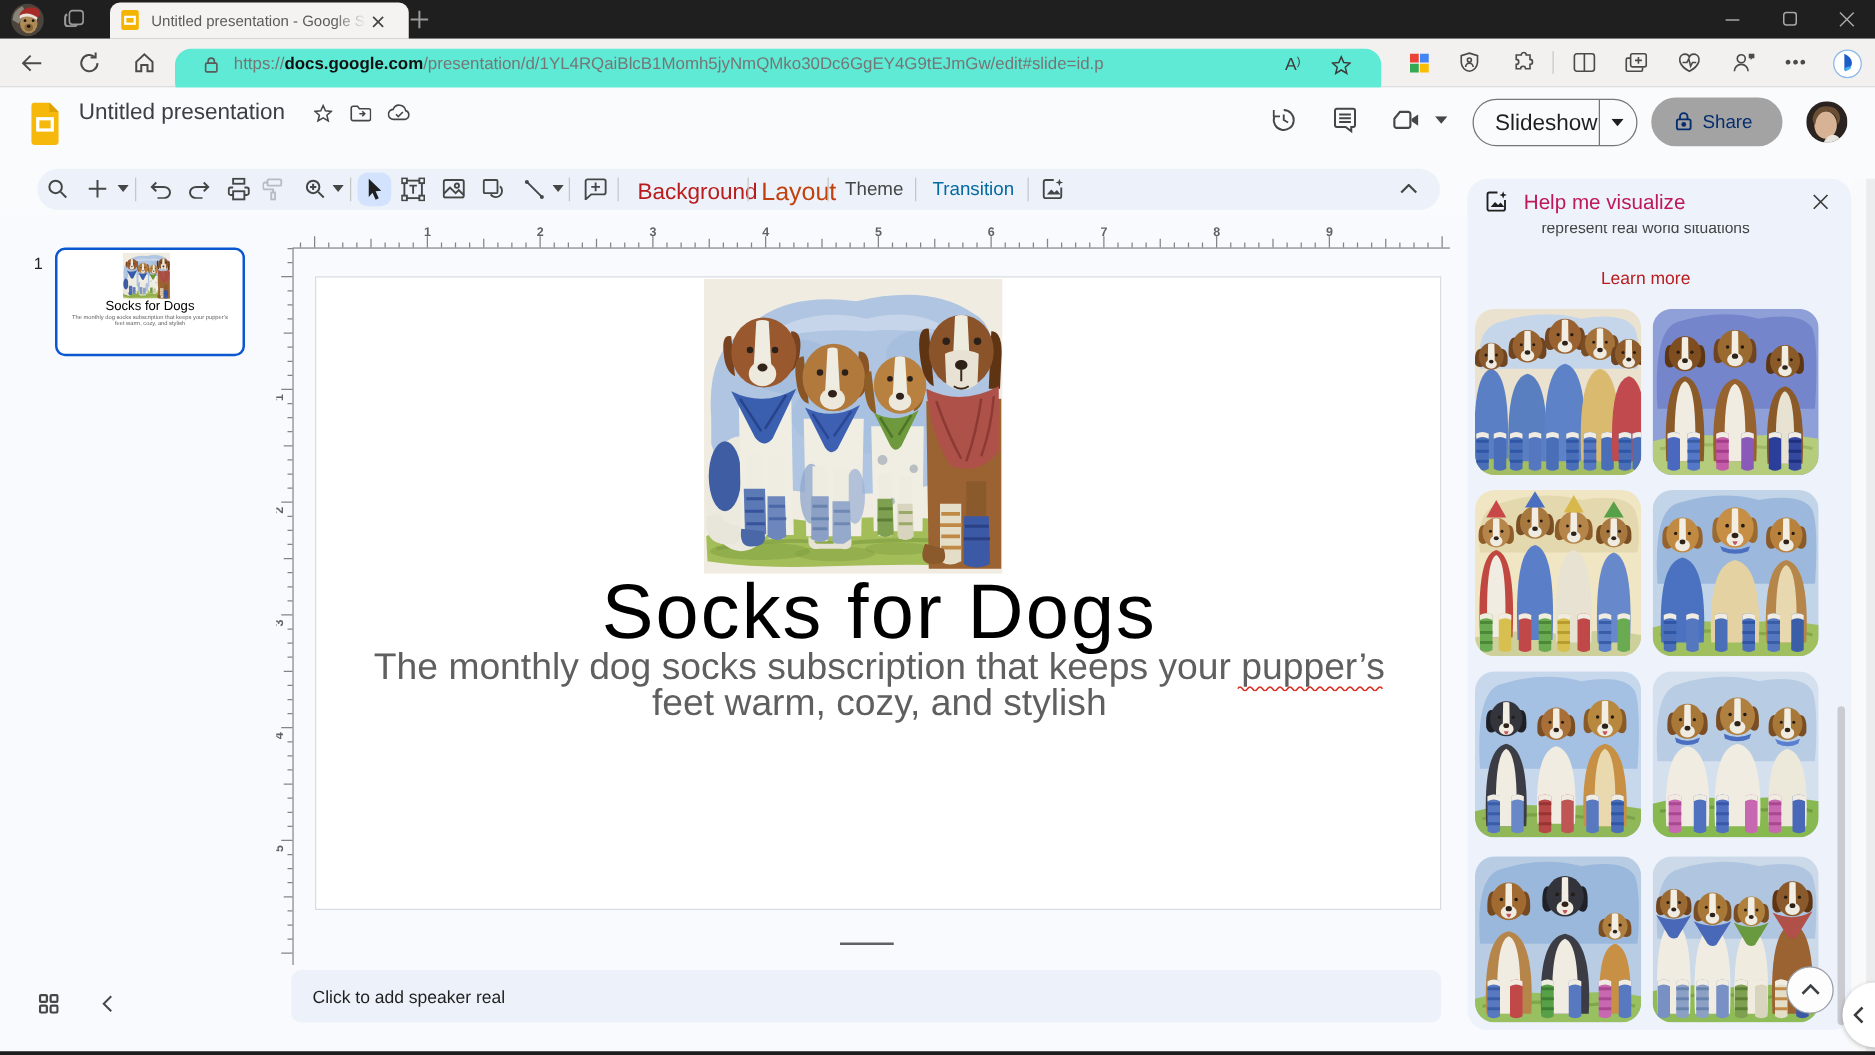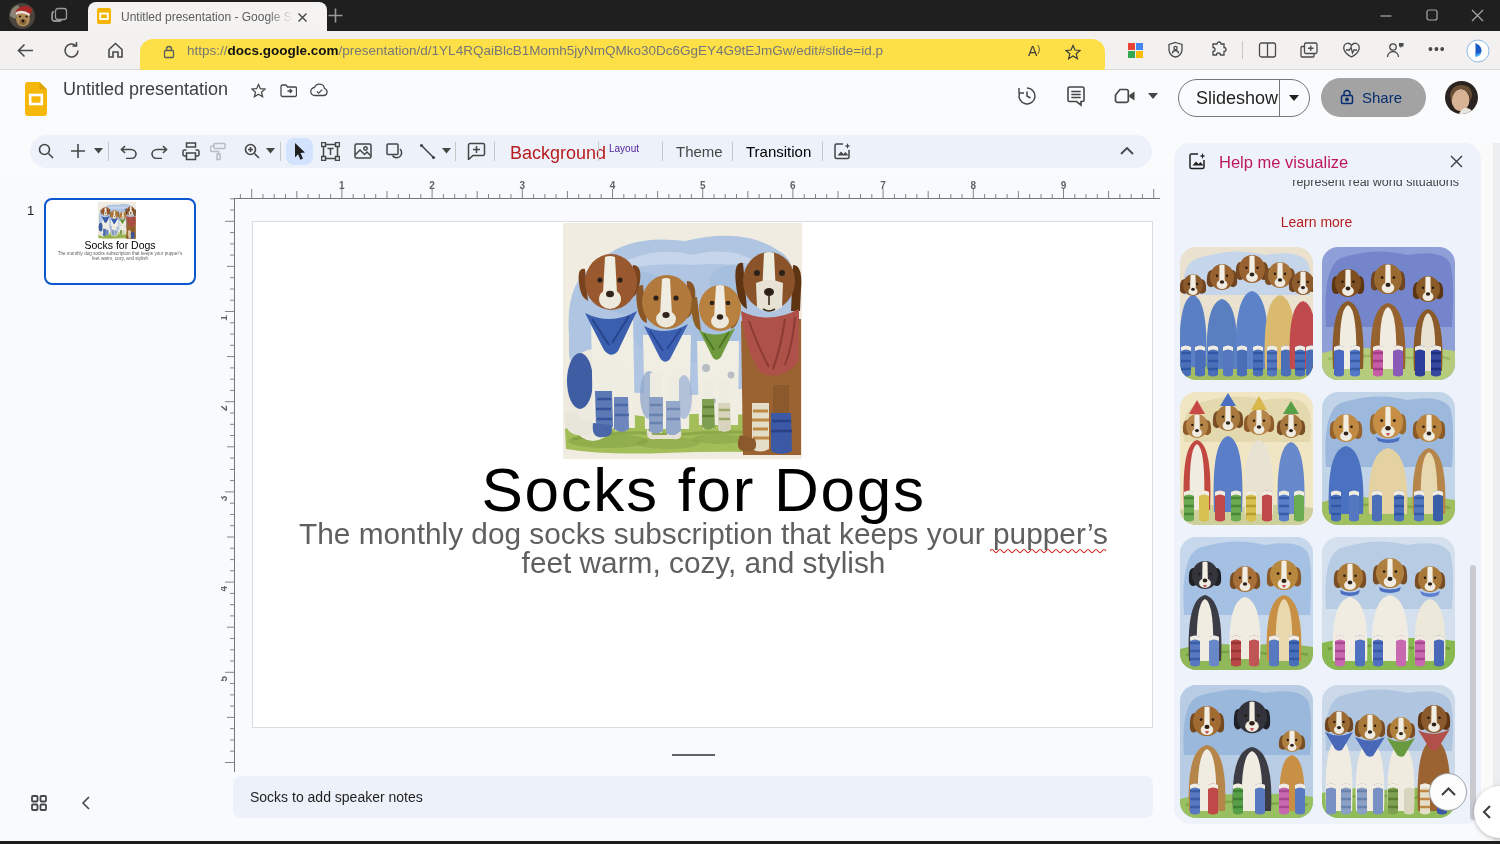--- a/index.html
+++ b/index.html
@@ -3,21 +3,21 @@
 <meta charset="utf-8">
 <style>
   * { margin:0; padding:0; box-sizing:border-box; }
   html,body { width:1500px; height:844px; overflow:hidden; font-family:"Liberation Sans", sans-serif; }
   .abs { position:absolute; }
   #page { position:relative; width:1500px; height:844px; background:#f8fafd; }
   
   #titlebar { position:absolute; left:0; top:0; width:1500px; height:31px; background:#1f1f1f; }
   #tab { position:absolute; left:88px; top:2px; width:239px; height:29px; background:#f4f3f2; border-radius:8px 8px 0 0; }
   #addrrow { position:absolute; left:0; top:31px; width:1500px; height:39px; background:#f2f1f0; border-bottom:1px solid #d8d8d8; }
-  #urlpill { position:absolute; left:140px; top:8px; width:965px; height:40px; background:#fde047; border-radius:13px; }
+  #urlpill { position:absolute; left:140px; top:8px; width:965px; height:40px; background:#5eead4; border-radius:13px; }
   
   #gheader { position:absolute; left:0; top:70px; width:1500px; height:64px; background:#f9fbfd; }
   #toolbarrow { position:absolute; left:0; top:134px; width:1500px; height:38px; background:#f9fbfd; }
   #toolbar { position:absolute; left:30px; top:1px; width:1122px; height:33px; background:#edf2fa; border-radius:17px; }
   
   #main { position:absolute; left:0; top:172px; width:1500px; height:669px; background:#f8fafd; }
   #slide { position:absolute; left:252px; top:49px; width:901px; height:507px; background:#ffffff; border:1px solid #d9dce3; }
   #notes { position:absolute; left:233px; top:604px; width:920px; height:42px; background:#edf2fa; border-radius:8px; }
   #panel { position:absolute; left:1174px; top:-29px; width:307px; height:681px; background:#eef2fb; border-radius:16px; overflow:hidden; }
   #rightgutter { position:absolute; left:1481px; top:-29px; width:19px; height:698px; background:#fafafa; }
@@ -380,25 +380,25 @@
           <path d="M0 0 L4.5 5.5 L9 0 Z" fill="#444746"></path>
         </svg>
       <div class="abs" style="left:425px;top:7px;width:1px;height:19px;background:#c4c7c5"></div>
       <svg class="abs" style="left:437px;top:7px" width="19" height="18" viewBox="0 0 19 18" fill="none" stroke="#444746" stroke-width="1.5">
           <path d="M1.5 3 a1.5 1.5 0 0 1 1.5 -1.5 H16 a1.5 1.5 0 0 1 1.5 1.5 V12 a1.5 1.5 0 0 1 -1.5 1.5 H6 L1.5 17.5 Z"></path>
           <path d="M6 7.5 H13 M9.5 4 V11"></path>
         </svg>
       <div class="abs" style="left:464px;top:7px;width:1px;height:19px;background:#c4c7c5"></div>
       <div class="abs" style="left:480px;top:8px;font-size:18px;color:#b91c1c">Background</div>
       <div class="abs" style="left:568px;top:7px;width:1px;height:19px;background:#c4c7c5"></div>
-      <div class="abs" style="left:579px;top:8px;font-size:10px;color:#4c1d95">Layout</div>
+      <div class="abs" style="left:579px;top:8px;font-size:20px;color:#c2410c">Layout</div>
       <div class="abs" style="left:632px;top:7px;width:1px;height:19px;background:#c4c7c5"></div>
       <div class="abs" style="left:646px;top:8px;font-size:15px;color:#444746">Theme</div>
       <div class="abs" style="left:702px;top:7px;width:1px;height:19px;background:#c4c7c5"></div>
-      <div class="abs" style="left:716px;top:8px;font-size:15px;color:#000000">Transition</div>
+      <div class="abs" style="left:716px;top:8px;font-size:15px;color:#0369a1">Transition</div>
       <div class="abs" style="left:792px;top:7px;width:1px;height:19px;background:#c4c7c5"></div>
       <svg class="abs" style="left:803px;top:7px" width="18" height="18" viewBox="0 0 18 18" fill="none" stroke="#444746" stroke-width="1.5">
           <path d="M16 8 V15 a1.5 1.5 0 0 1 -1.5 1.5 H3.5 A1.5 1.5 0 0 1 2 15 V3.5 A1.5 1.5 0 0 1 3.5 2 H10"></path>
           <path d="M4.5 13.5 L8 9.5 L10.5 12 L12.5 10 L15.5 13.5 Z" fill="#444746" stroke="none"></path>
           <path d="M14.5 1 l0.8 2.2 L17.5 4 l-2.2 0.8 L14.5 7 l-0.8 -2.2 L11.5 4 l2.2 -0.8 Z" fill="#444746" stroke="none"></path>
         </svg>
       <svg class="abs" style="left:1090px;top:12px" width="14" height="8" viewBox="0 0 14 8" fill="none" stroke="#444746" stroke-width="1.8">
           <path d="M1 7 L7 1 L13 7"></path>
         </svg>
     </div>
@@ -453,36 +453,36 @@
           <use href="#dogmain"></use>
         </svg>
       <div class="abs" style="left:0;top:232px;width:901px;text-align:center;font-size:62px;color:#000;letter-spacing:1.7px">Socks for Dogs</div>
       <div class="abs" style="left:0;top:297px;width:901px;text-align:center;font-size:29.8px;color:#5f5f5f;line-height:29px">The monthly dog socks subscription that keeps your pupper’s<br>feet warm, cozy, and stylish</div>
       <svg class="abs" style="left:737px;top:326px" width="117" height="5" fill="none" stroke="#d93025" stroke-width="1.2">
           <path d="M0 3 Q2 0 4 3 Q6 6 8 3 Q10 0 12 3 Q14 6 16 3 Q18 0 20 3 Q22 6 24 3 Q26 0 28 3 Q30 6 32 3 Q34 0 36 3 Q38 6 40 3 Q42 0 44 3 Q46 6 48 3 Q50 0 52 3 Q54 6 56 3 Q58 0 60 3 Q62 6 64 3 Q66 0 68 3 Q70 6 72 3 Q74 0 76 3 Q78 6 80 3 Q82 0 84 3 Q86 6 88 3 Q90 0 92 3 Q94 6 96 3 Q98 0 100 3 Q102 6 104 3 Q106 0 108 3 Q110 6 112 3 Q114 0 116 3"></path>
         </svg>
     </div>
     <div class="abs" style="left:672px;top:582px;width:43px;height:2px;background:#5f6368"></div>
     <div id="notes">
-      <div class="abs" style="left:17px;top:13px;font-size:14px;color:#1f1f1f">Socks to add speaker notes</div>
+      <div class="abs" style="left:17px;top:13px;font-size:14px;color:#1f1f1f">Click to add speaker real</div>
     </div>
 
     <div id="rightgutter"></div>
       <div class="abs" style="left:1493px;top:-29px;width:7px;height:698px;background:#ebedef"></div>
     <div id="panel">
       <svg class="abs" style="left:14px;top:9px" width="18" height="18" viewBox="0 0 18 18" fill="none" stroke="#1f1f1f" stroke-width="1.5">
           <path d="M16 8 V15 a1.5 1.5 0 0 1 -1.5 1.5 H3.5 A1.5 1.5 0 0 1 2 15 V3.5 A1.5 1.5 0 0 1 3.5 2 H10"></path>
           <path d="M4.5 13.5 L8 9.5 L10.5 12 L12.5 10 L15.5 13.5" fill="#1f1f1f" stroke="none"></path>
           <path d="M14.5 1 l0.8 2.2 L17.5 4 l-2.2 0.8 L14.5 7 l-0.8 -2.2 L11.5 4 l2.2 -0.8 Z" fill="#1f1f1f" stroke="none"></path>
         </svg>
       <div class="abs" style="left:45px;top:10px;font-size:16.5px;font-weight:500;color:#be185d">Help me visualize</div>
       <svg class="abs" style="left:276px;top:12px" width="13" height="13" viewBox="0 0 13 13" stroke="#3c3c3c" stroke-width="1.4">
           <path d="M1 1 L12 12 M12 1 L1 12"></path>
         </svg>
-      <div class="abs" style="left:0;top:37px;width:285px;text-align:right;font-size:12.5px;color:#444746;height:10px;overflow:hidden"><span style="position:relative;top:-5px">represent real world situations</span></div>
+      <div class="abs" style="left:0;top:37px;width:285px;text-align:center;font-size:12.5px;color:#444746;height:10px;overflow:hidden"><span style="position:relative;top:-5px">represent real world situations</span></div>
       <div class="abs" style="left:0;top:71px;width:285px;text-align:center;font-size:14px;color:#b91c1c">Learn more</div>
 
       <div class="thumbimg" style="left:6px;top:104px"><svg width="133" height="133">
             <rect width="133" height="133" fill="#eae2cf"></rect>
             <path d="M4 48 Q0 14 22 10 Q55 0 85 8 Q120 2 128 16 Q133 30 130 48 Z" fill="#c5d6ea" opacity="1"></path>
             <path d="M0 114 Q30 106 66 111 Q100 106 133 112 V133 H0 Z" fill="#a3bd62"></path>
             <path d="M6 120 Q50 114 90 119 Q115 116 128 120" stroke="#7d9b3f" stroke-width="2.5" fill="none" opacity="0.7"></path>
             <path d="M0 120 Q-3 52 13 48 Q29 52 26 120 Z" fill="#5b7fc4"></path>
             <path d="M5 32 Q-1 32 0 44 Q2 48 7 46 Z" fill="#6f4420"></path>
             <path d="M21 32 Q27 32 26 44 Q24 48 19 46 Z" fill="#6f4420"></path>

